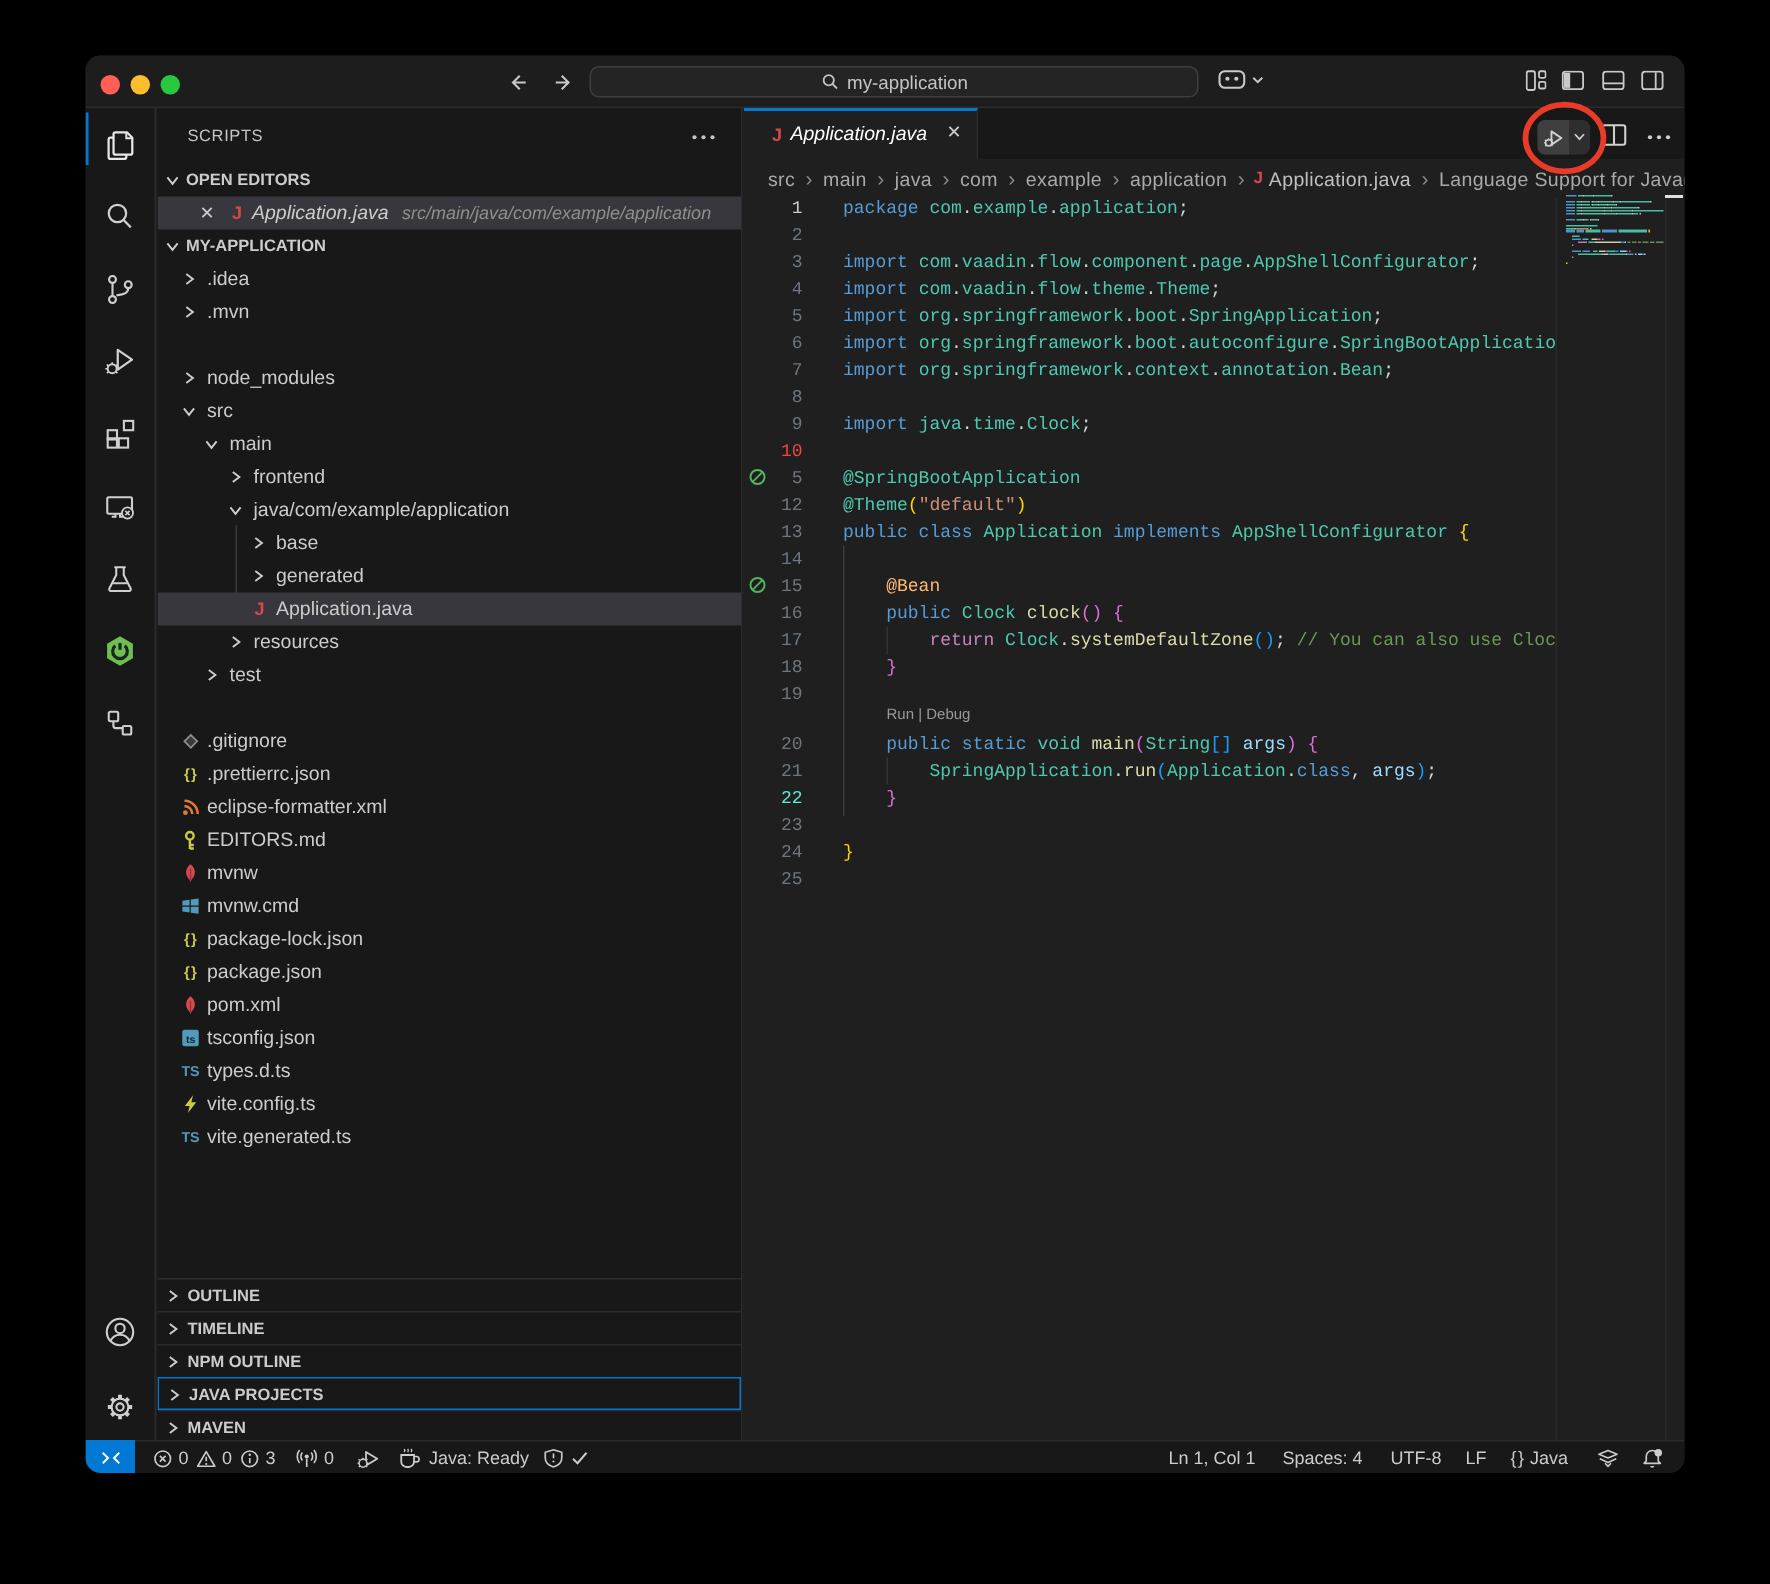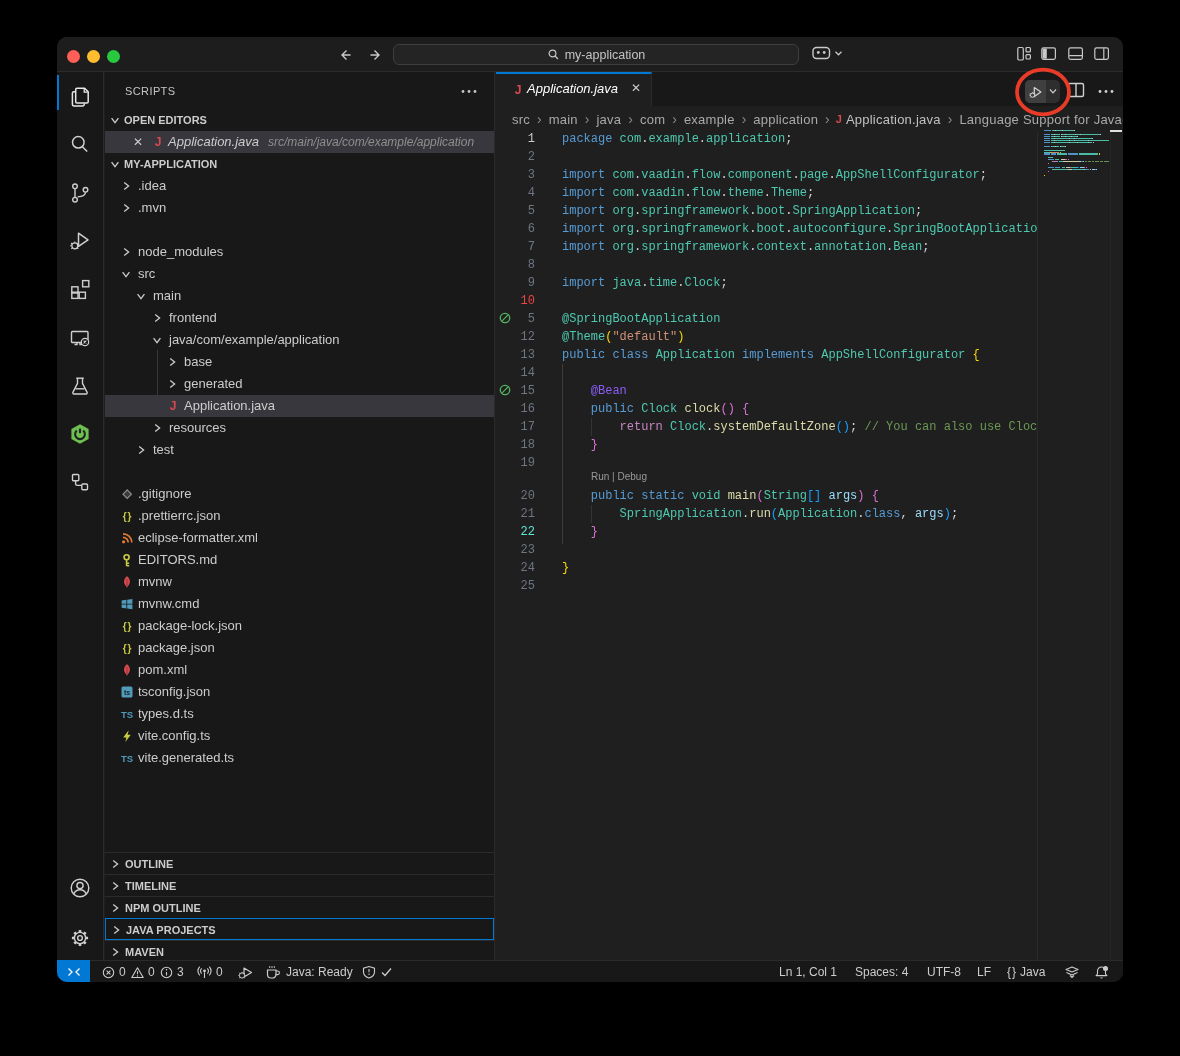--- a/index.html
+++ b/index.html
@@ -537,21 +537,21 @@
       <div class="cl" style="top:255px"></div>
       <div class="ln" style="top:255px;color:#ef4444">10</div>
       <div class="cl" style="top:273px"><span style="color:#4ec9b0">@SpringBootApplication</span></div>
       <div class="ln" style="top:273px;color:#6e7681">5</div>
       <div class="cl" style="top:291px"><span style="color:#4ec9b0">@Theme</span><span style="color:#ffd700">(</span><span style="color:#ce9178">"default"</span><span style="color:#ffd700">)</span></div>
       <div class="ln" style="top:291px;color:#6e7681">12</div>
       <div class="cl" style="top:309px"><span style="color:#569cd6">public class </span><span style="color:#4ec9b0">Application </span><span style="color:#569cd6">implements </span><span style="color:#4ec9b0">AppShellConfigurator </span><span style="color:#ffd700">{</span></div>
       <div class="ln" style="top:309px;color:#6e7681">13</div>
       <div class="cl" style="top:327px"></div>
       <div class="ln" style="top:327px;color:#6e7681">14</div>
-      <div class="cl" style="top:345px"><span style="color:#d4d4d4">    </span><span style="color:#8b5cf6">@Bean</span></div>
+      <div class="cl" style="top:345px"><span style="color:#d4d4d4">    </span><span style="color:#fdba74">@Bean</span></div>
       <div class="ln" style="top:345px;color:#6e7681">15</div>
       <div class="cl" style="top:363px"><span style="color:#d4d4d4">    </span><span style="color:#569cd6">public </span><span style="color:#4ec9b0">Clock </span><span style="color:#dcdcaa">clock</span><span style="color:#da70d6">()</span><span style="color:#d4d4d4"> </span><span style="color:#da70d6">{</span></div>
       <div class="ln" style="top:363px;color:#6e7681">16</div>
       <div class="cl" style="top:381px"><span style="color:#d4d4d4">        </span><span style="color:#c586c0">return </span><span style="color:#4ec9b0">Clock</span><span style="color:#d4d4d4">.</span><span style="color:#dcdcaa">systemDefaultZone</span><span style="color:#179fff">()</span><span style="color:#d4d4d4">; </span><span style="color:#6a9955">// You can also use Clock.systemUTC();</span></div>
       <div class="ln" style="top:381px;color:#6e7681">17</div>
       <div class="cl" style="top:399px"><span style="color:#d4d4d4">    </span><span style="color:#da70d6">}</span></div>
       <div class="ln" style="top:399px;color:#6e7681">18</div>
       <div class="cl" style="top:417px"></div>
       <div class="ln" style="top:417px;color:#6e7681">19</div>
       <div class="cl" style="top:450px"><span style="color:#d4d4d4">    </span><span style="color:#569cd6">public static </span><span style="color:#4ec9b0">void </span><span style="color:#dcdcaa">main</span><span style="color:#da70d6">(</span><span style="color:#4ec9b0">String</span><span style="color:#179fff">[]</span><span style="color:#9cdcfe"> args</span><span style="color:#da70d6">)</span><span style="color:#d4d4d4"> </span><span style="color:#da70d6">{</span></div>

